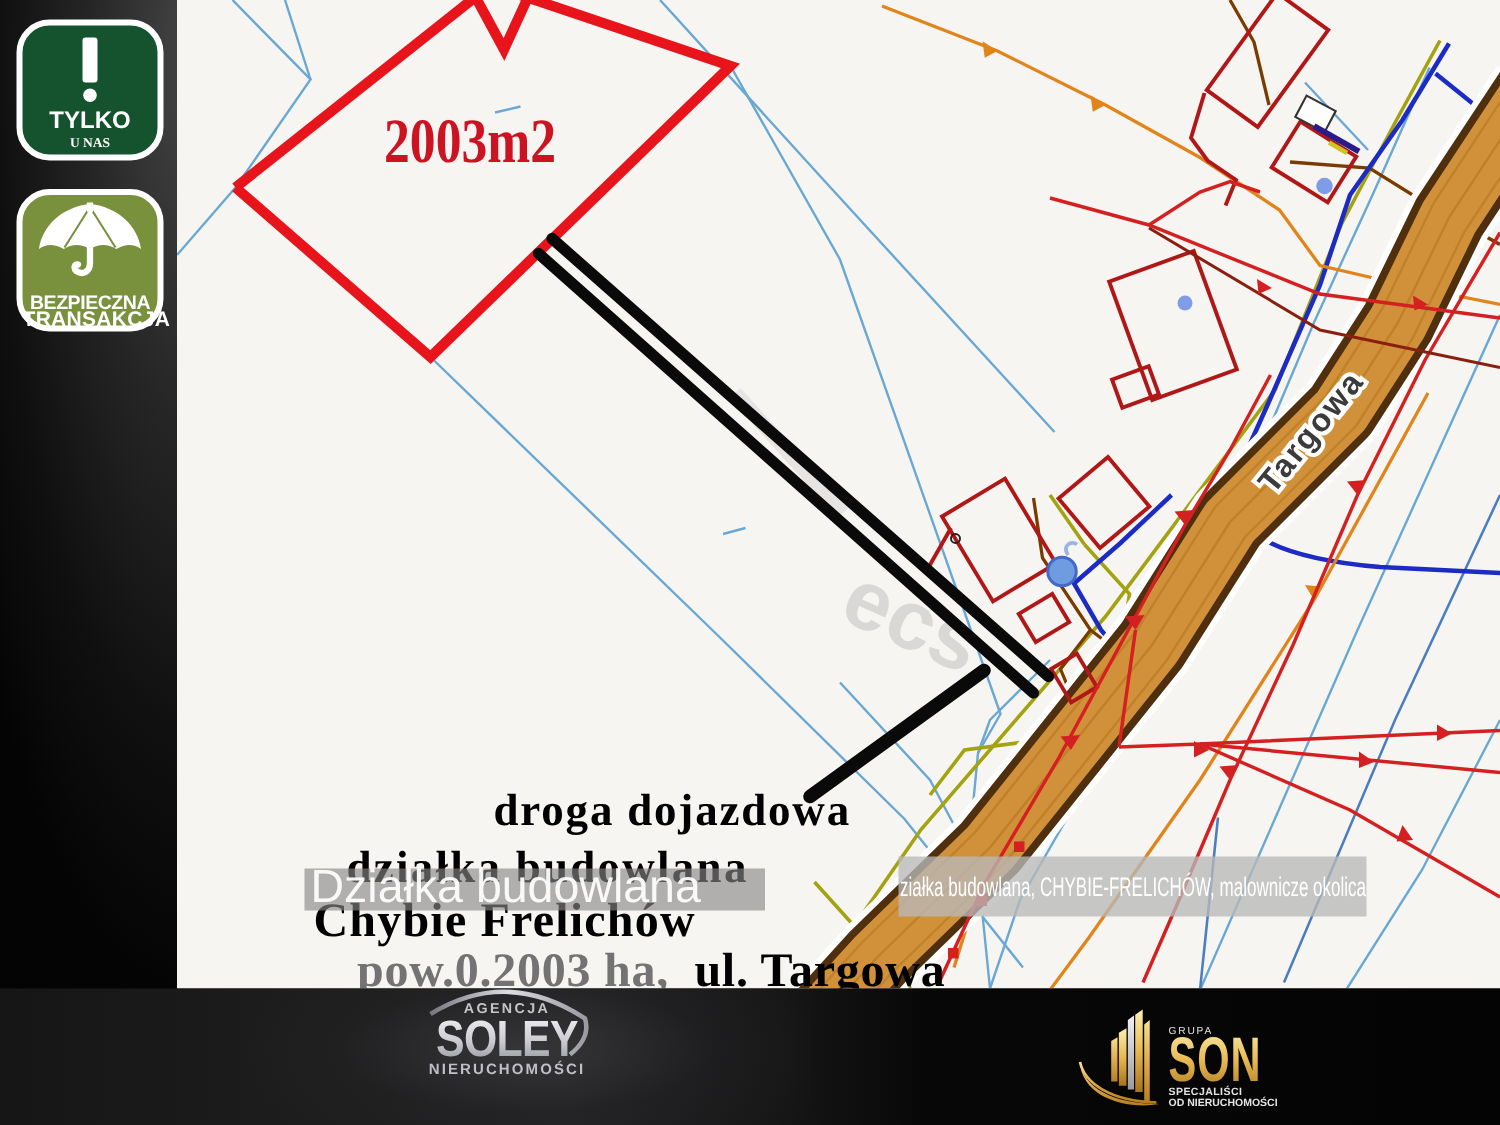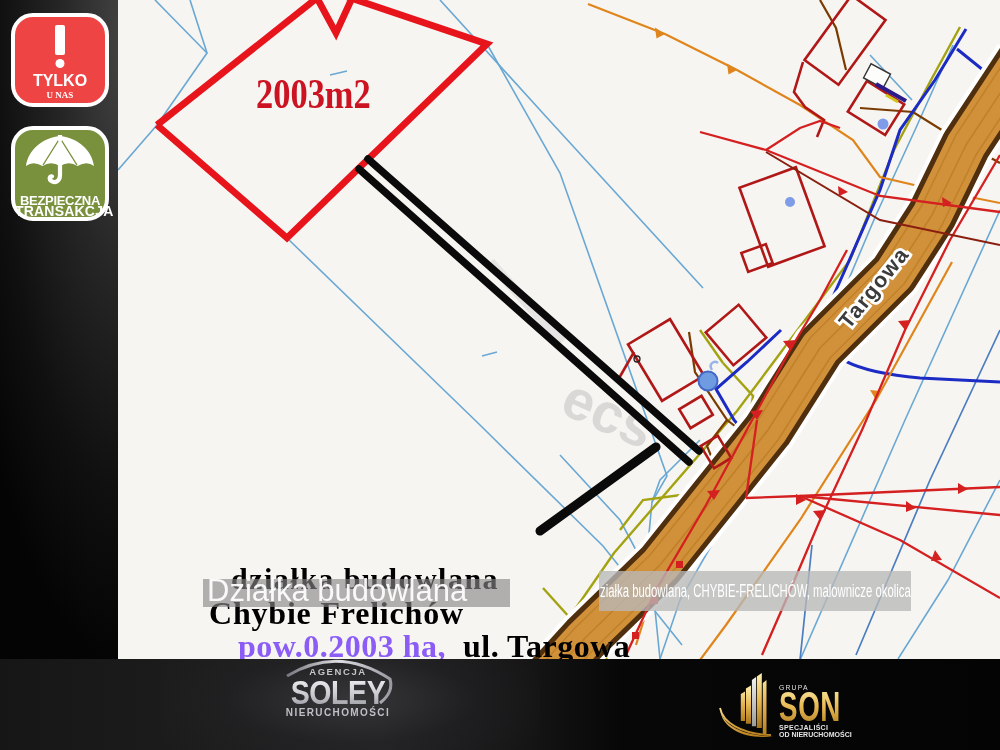--- a/index.html
+++ b/index.html
@@ -154,42 +154,43 @@
 <circle cx="883" cy="124" r="5.5" fill="#7f9ce8"></circle>
 <circle cx="790" cy="202" r="5" fill="#7f9ce8"></circle>
 <circle cx="708" cy="381" r="9.5" fill="#6f9ce0" stroke="#4468c8" stroke-width="2"></circle>
 <path d="M712,370 C708,364 714,360 718,363" stroke="#9ab4e8" stroke-width="2.5" fill="none"></path>
 
 <circle cx="637" cy="359" r="3" fill="none" stroke="#222" stroke-width="1.3"></circle>
 
 <text x="0" y="0" font-family="Liberation Sans,sans-serif" font-size="21.5" font-weight="bold" fill="#3b3b3b" stroke="#ffffff" stroke-width="5.5" paint-order="stroke" letter-spacing="1.5" transform="translate(849,330) rotate(-51)">Targowa</text>
 </svg>
 
+<div class="abs sertxt" style="left:211px;top:526px;font-size:30px;line-height:30px;letter-spacing:1.2px;">droga dojazdowa</div>
 
 <div class="abs sertxt" style="left:113px;top:564px;font-size:30px;line-height:30px;letter-spacing:1.5px;">działka budowlana</div>
 
 <div class="abs sertxt" style="left:91px;top:597px;font-size:32px;line-height:32px;letter-spacing:0.8px;">Chybie Frelichów</div>
 
-<div class="abs sertxt" style="left:120px;top:630px;font-size:32px;line-height:32px;letter-spacing:0.5px;"><span style="color:#8b5cf6;">pow.0.2003 ha,</span>&nbsp; ul. Targowa</div>
+<div class="abs sertxt" style="left:120px;top:630px;font-size:32px;line-height:32px;letter-spacing:0.5px;"><span style="color:#737373;">pow.0.2003 ha,</span>&nbsp; ul. Targowa</div>
 
 <div class="abs" style="left:85px;top:579px;width:307px;height:28px;background:rgba(135,135,135,0.63);"></div>
 <div class="abs" style="left:89px;top:576px;font-size:31px;line-height:30px;color:rgba(255,255,255,0.93);white-space:nowrap;">Działka budowlana</div>
 
 <div class="abs" style="left:481px;top:571px;width:312px;height:40px;background:rgba(185,185,185,0.78);overflow:hidden;">
 <div style="position:absolute;left:1px;top:10px;font-size:18px;line-height:20px;color:#fff;white-space:nowrap;transform:scaleX(0.63);transform-origin:0 0;">ziałka budowlana, CHYBIE-FRELICHÓW, malownicze okolicach</div>
 </div>
 </div>
 
 <div class="abs" style="left:0;top:659px;width:1000px;height:91px;
   background:linear-gradient(90deg,#161616 0%,#1e1e1f 25%,#232325 38%,#161617 52%,#070707 62%,#040404 100%);"></div>
 
 <div class="abs" style="left:160px;top:659px;width:380px;height:91px;
   background:radial-gradient(60% 85% at 50% 45%, rgba(70,70,74,0.55) 0%, rgba(40,40,42,0.25) 55%, rgba(0,0,0,0) 100%);"></div>
 
-<div class="abs" style="left:11px;top:13px;width:98px;height:94px;background:#ef4444;border:4px solid #fff;border-radius:22px;box-sizing:border-box;text-align:center;">
+<div class="abs" style="left:11px;top:13px;width:98px;height:94px;background:#14532d;border:4px solid #fff;border-radius:22px;box-sizing:border-box;text-align:center;">
   <div style="margin-top:8px;height:44px;position:relative;">
     <div style="position:absolute;left:50%;top:0;width:10px;height:30px;background:#fff;transform:translateX(-50%);border-radius:2px;"></div>
     <div style="position:absolute;left:50%;top:34px;width:9px;height:9px;background:#fff;border-radius:50%;transform:translateX(-50%);"></div>
   </div>
   <div style="color:#fff;font-weight:bold;font-size:16px;line-height:16px;margin-top:4px;">TYLKO</div>
   <div style="color:#fff;font-weight:bold;font-size:9px;line-height:10px;margin-top:1px;font-family:Liberation Serif, serif;">U NAS</div>
 </div>
 
 <div class="abs" style="left:11px;top:126px;width:98px;height:95px;background:#79913c;border:4px solid #fff;border-radius:22px;box-sizing:border-box;text-align:center;">
   <svg width="78" height="54" viewBox="0 0 78 54" style="margin-top:5px;">

